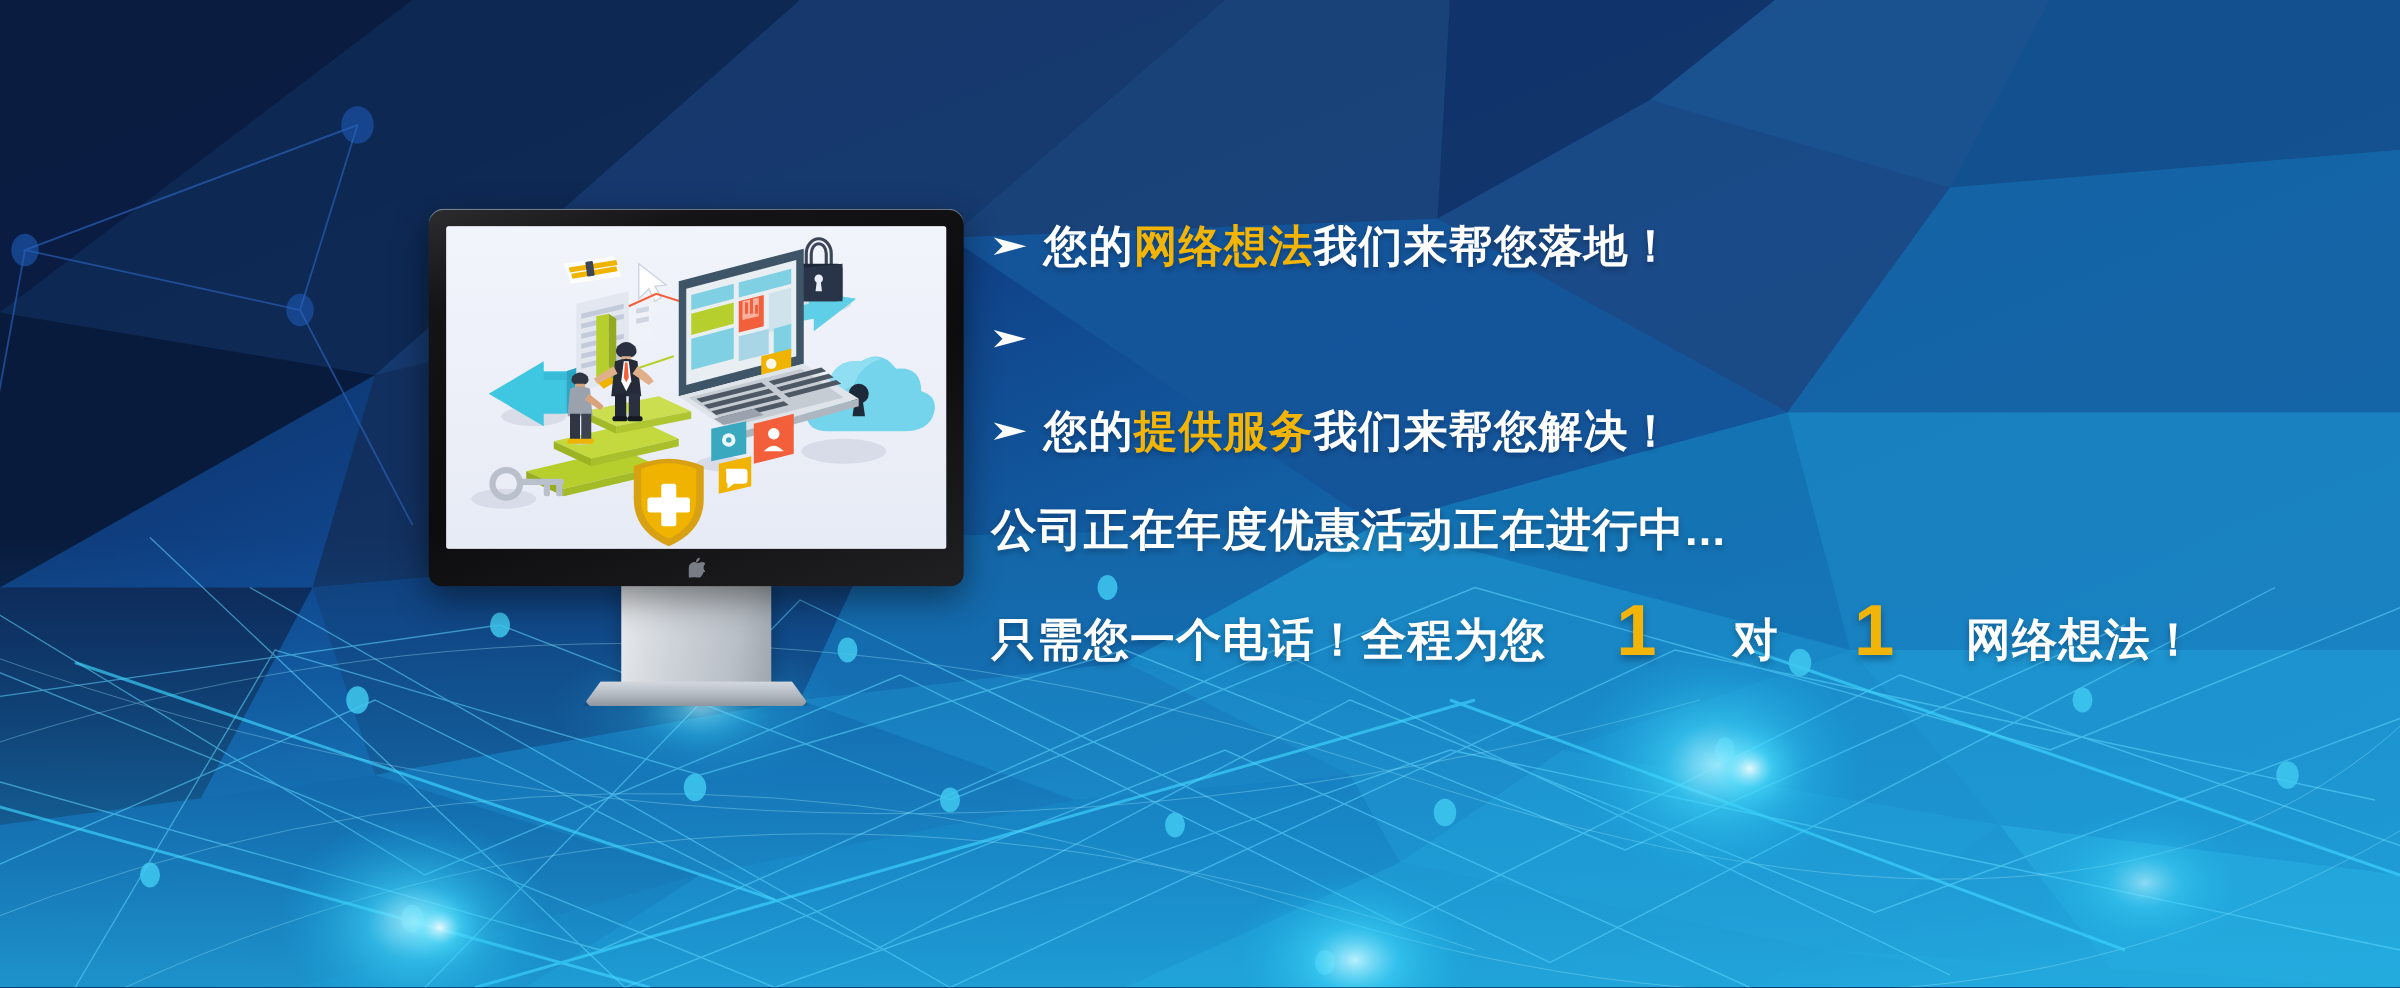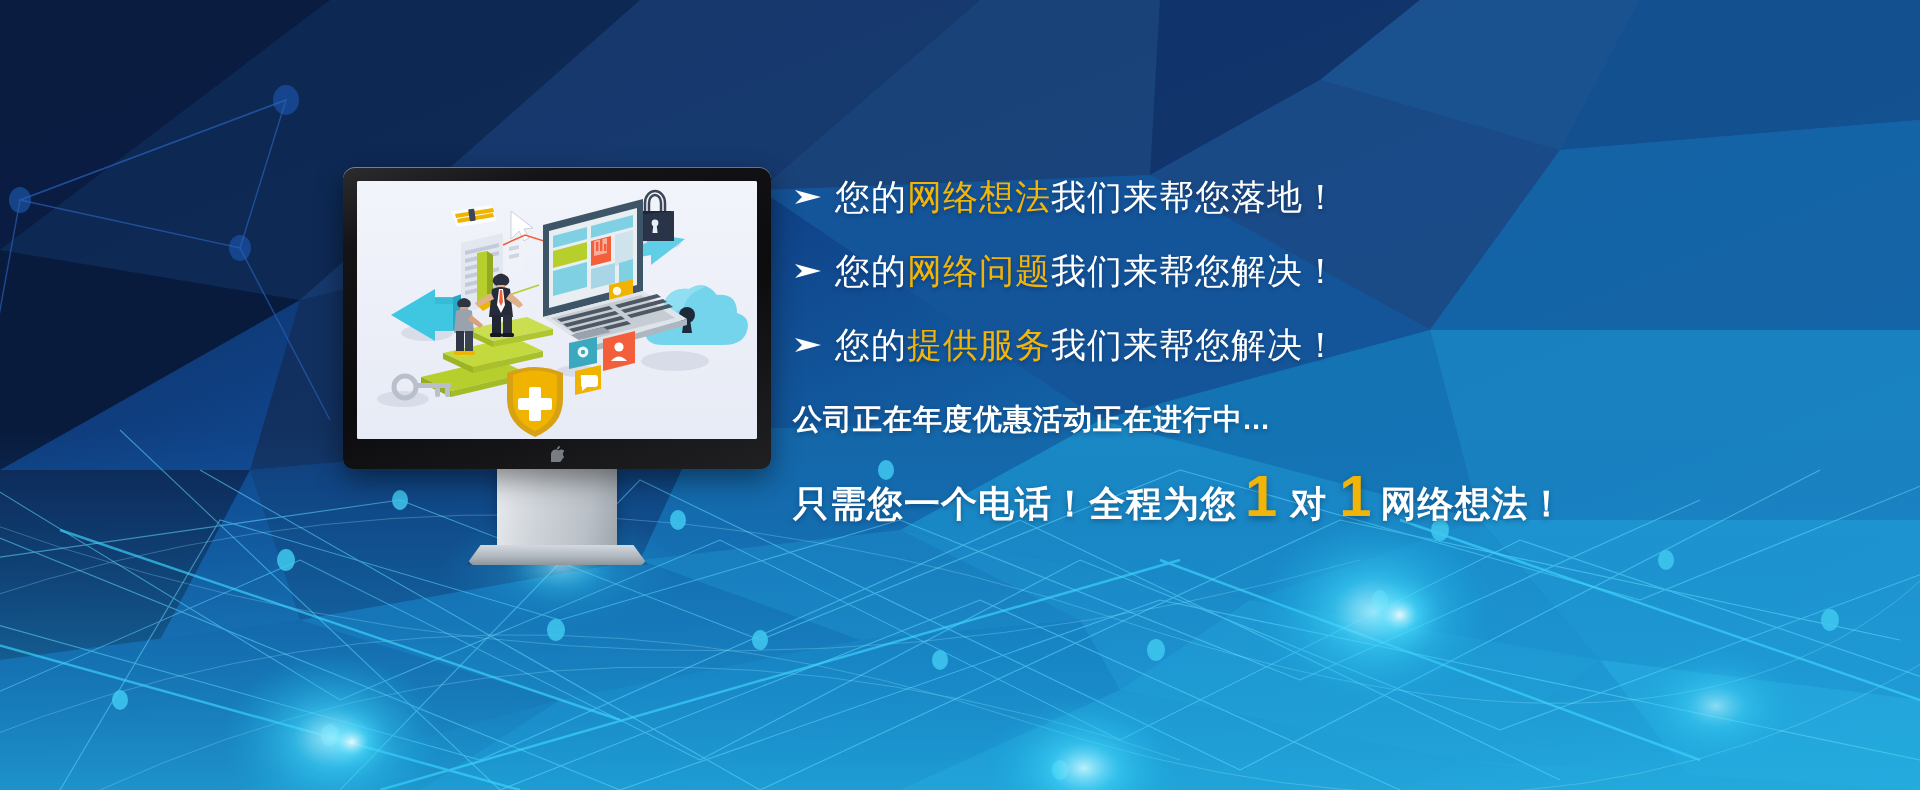--- a/index.html
+++ b/index.html
@@ -58,33 +58,34 @@
   
   .copy{
     position:absolute; left:793px; top:160px; width:1060px; z-index:8;
   }
   .bullet-line{
     display:flex; align-items:center; height:74px;
   }
   .bullet-ico{ width:42px; flex:0 0 42px; display:flex; align-items:center; }
   .bullet-ico svg{ display:block; }
   .bullet-txt{
-    font-size:35px; font-weight:normal; color:#ffffff; letter-spacing:1px;
+    font-size:35px; font-weight:bold; color:#ffffff; letter-spacing:1px;
     white-space:nowrap; text-shadow:0 2px 4px rgba(0,20,50,.35);
   }
   .hl{ color:#f2b407; }
 
   .promo{
-    margin-top:18px; font-size:29px; font-weight:bold; color:#ffffff;
+    margin-top:18px; font-size:36px; font-weight:bold; color:#ffffff;
     letter-spacing:1px; white-space:nowrap; text-shadow:0 2px 5px rgba(0,20,50,.35);
   }
   .callout{
     margin-top:30px; font-size:36px; font-weight:bold; color:#ffffff;
     letter-spacing:1px; white-space:nowrap; display:flex; align-items:baseline;
     text-shadow:0 2px 5px rgba(0,20,50,.35);
+    gap:48px;
   }
   .big1{
     color:#f2b407; font-size:58px; font-weight:bold; line-height:.9;
     padding:0 8px; text-shadow:0 3px 6px rgba(0,20,50,.4);
   }
   .mid-dui{ padding:0 4px; }
 </style>
 </head>
 <body>
 
@@ -431,21 +432,20 @@
       </span>
       <span class="bullet-txt"><span>您的</span><span class="hl">网络想法</span><span>我们来帮您落地！</span></span>
     </div>
 
     <div class="bullet-line">
       <span class="bullet-ico">
         <svg width="30" height="20" viewBox="0 0 30 20">
           <path d="M2 3 L28 10 L2 17 L9 10 Z" fill="#ffffff"></path>
         </svg>
       </span>
-      <span class="bullet-txt"><span>您的</span><span class="hl">网络问题</span><span>我们来帮您解决！</span></span>
     </div>
 
     <div class="bullet-line">
       <span class="bullet-ico">
         <svg width="30" height="20" viewBox="0 0 30 20">
           <path d="M2 3 L28 10 L2 17 L9 10 Z" fill="#ffffff"></path>
         </svg>
       </span>
       <span class="bullet-txt"><span>您的</span><span class="hl">提供服务</span><span>我们来帮您解决！</span></span>
     </div>

